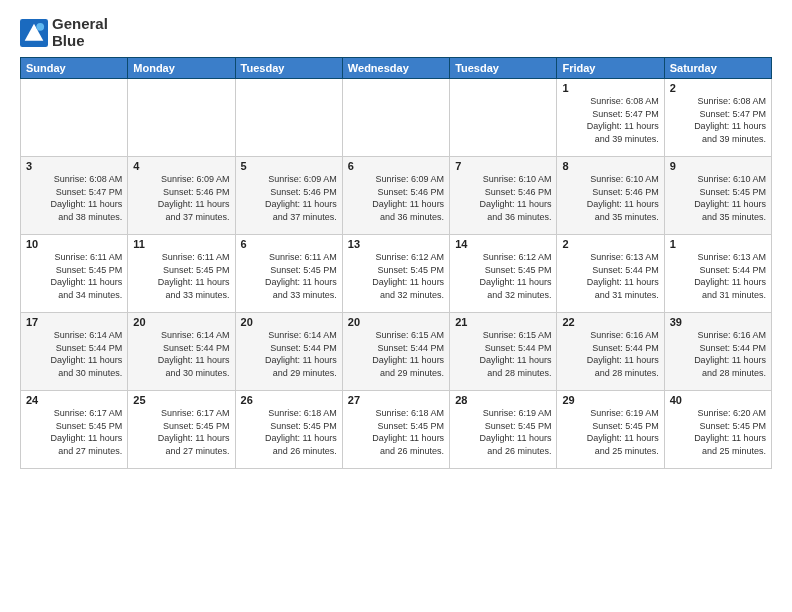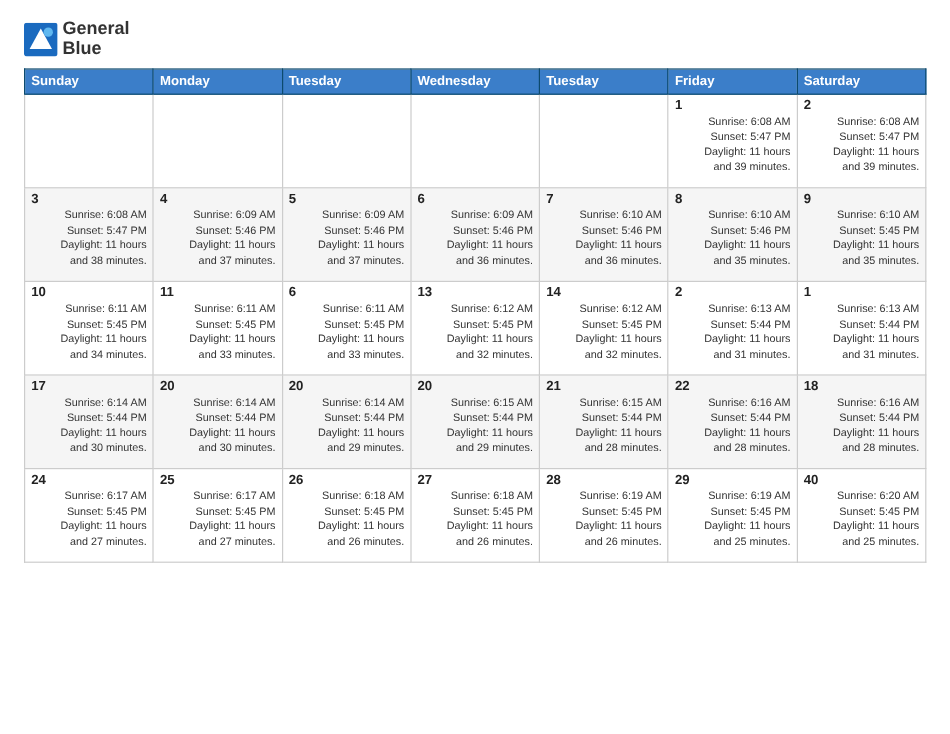--- a/index.html
+++ b/index.html
@@ -286,21 +286,21 @@
 and 28 minutes.</div>
           </td>
           <td>
             <span class="day-num">22</span>
             <div class="day-info" style="white-space: pre-line;">Sunrise: 6:16 AM
 Sunset: 5:44 PM
 Daylight: 11 hours
 and 28 minutes.</div>
           </td>
           <td>
-            <span class="day-num">18</span>
+            <span class="day-num">39</span>
             <div class="day-info" style="white-space: pre-line;">Sunrise: 6:16 AM
 Sunset: 5:44 PM
 Daylight: 11 hours
 and 28 minutes.</div>
           </td>
         </tr>
         <tr>
           <td>
             <span class="day-num">24</span>
             <div class="day-info" style="white-space: pre-line;">Sunrise: 6:17 AM

